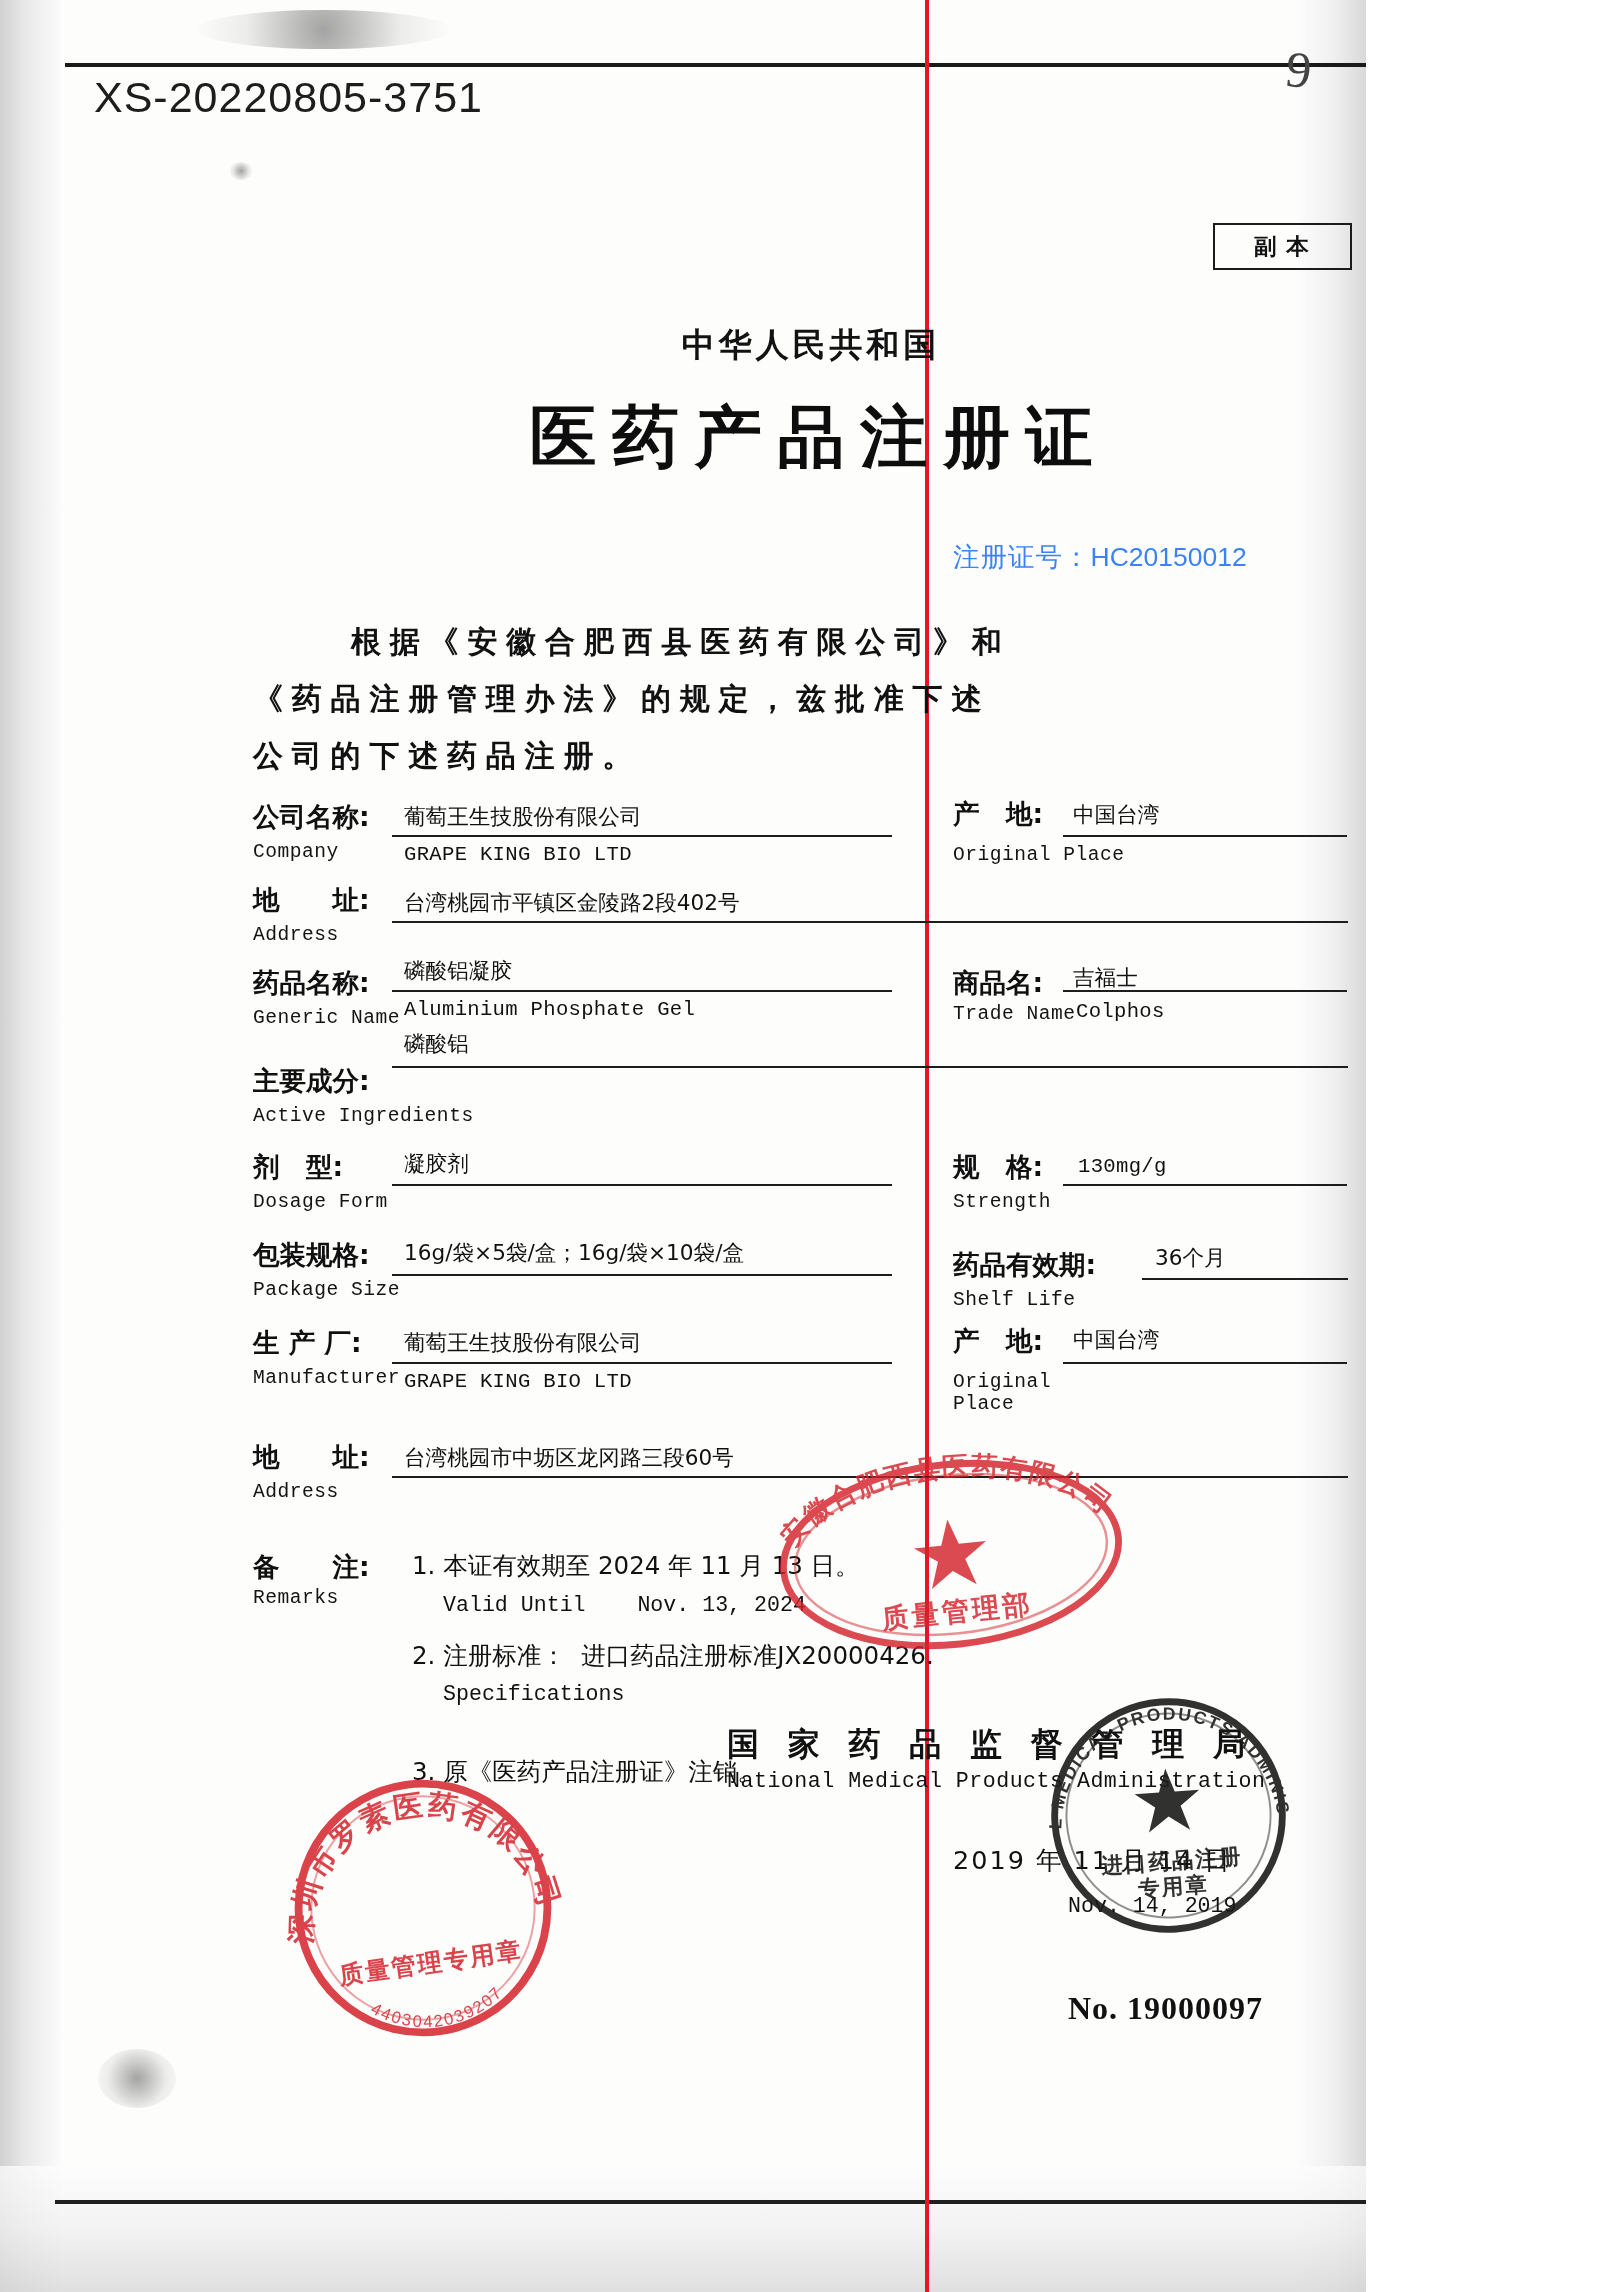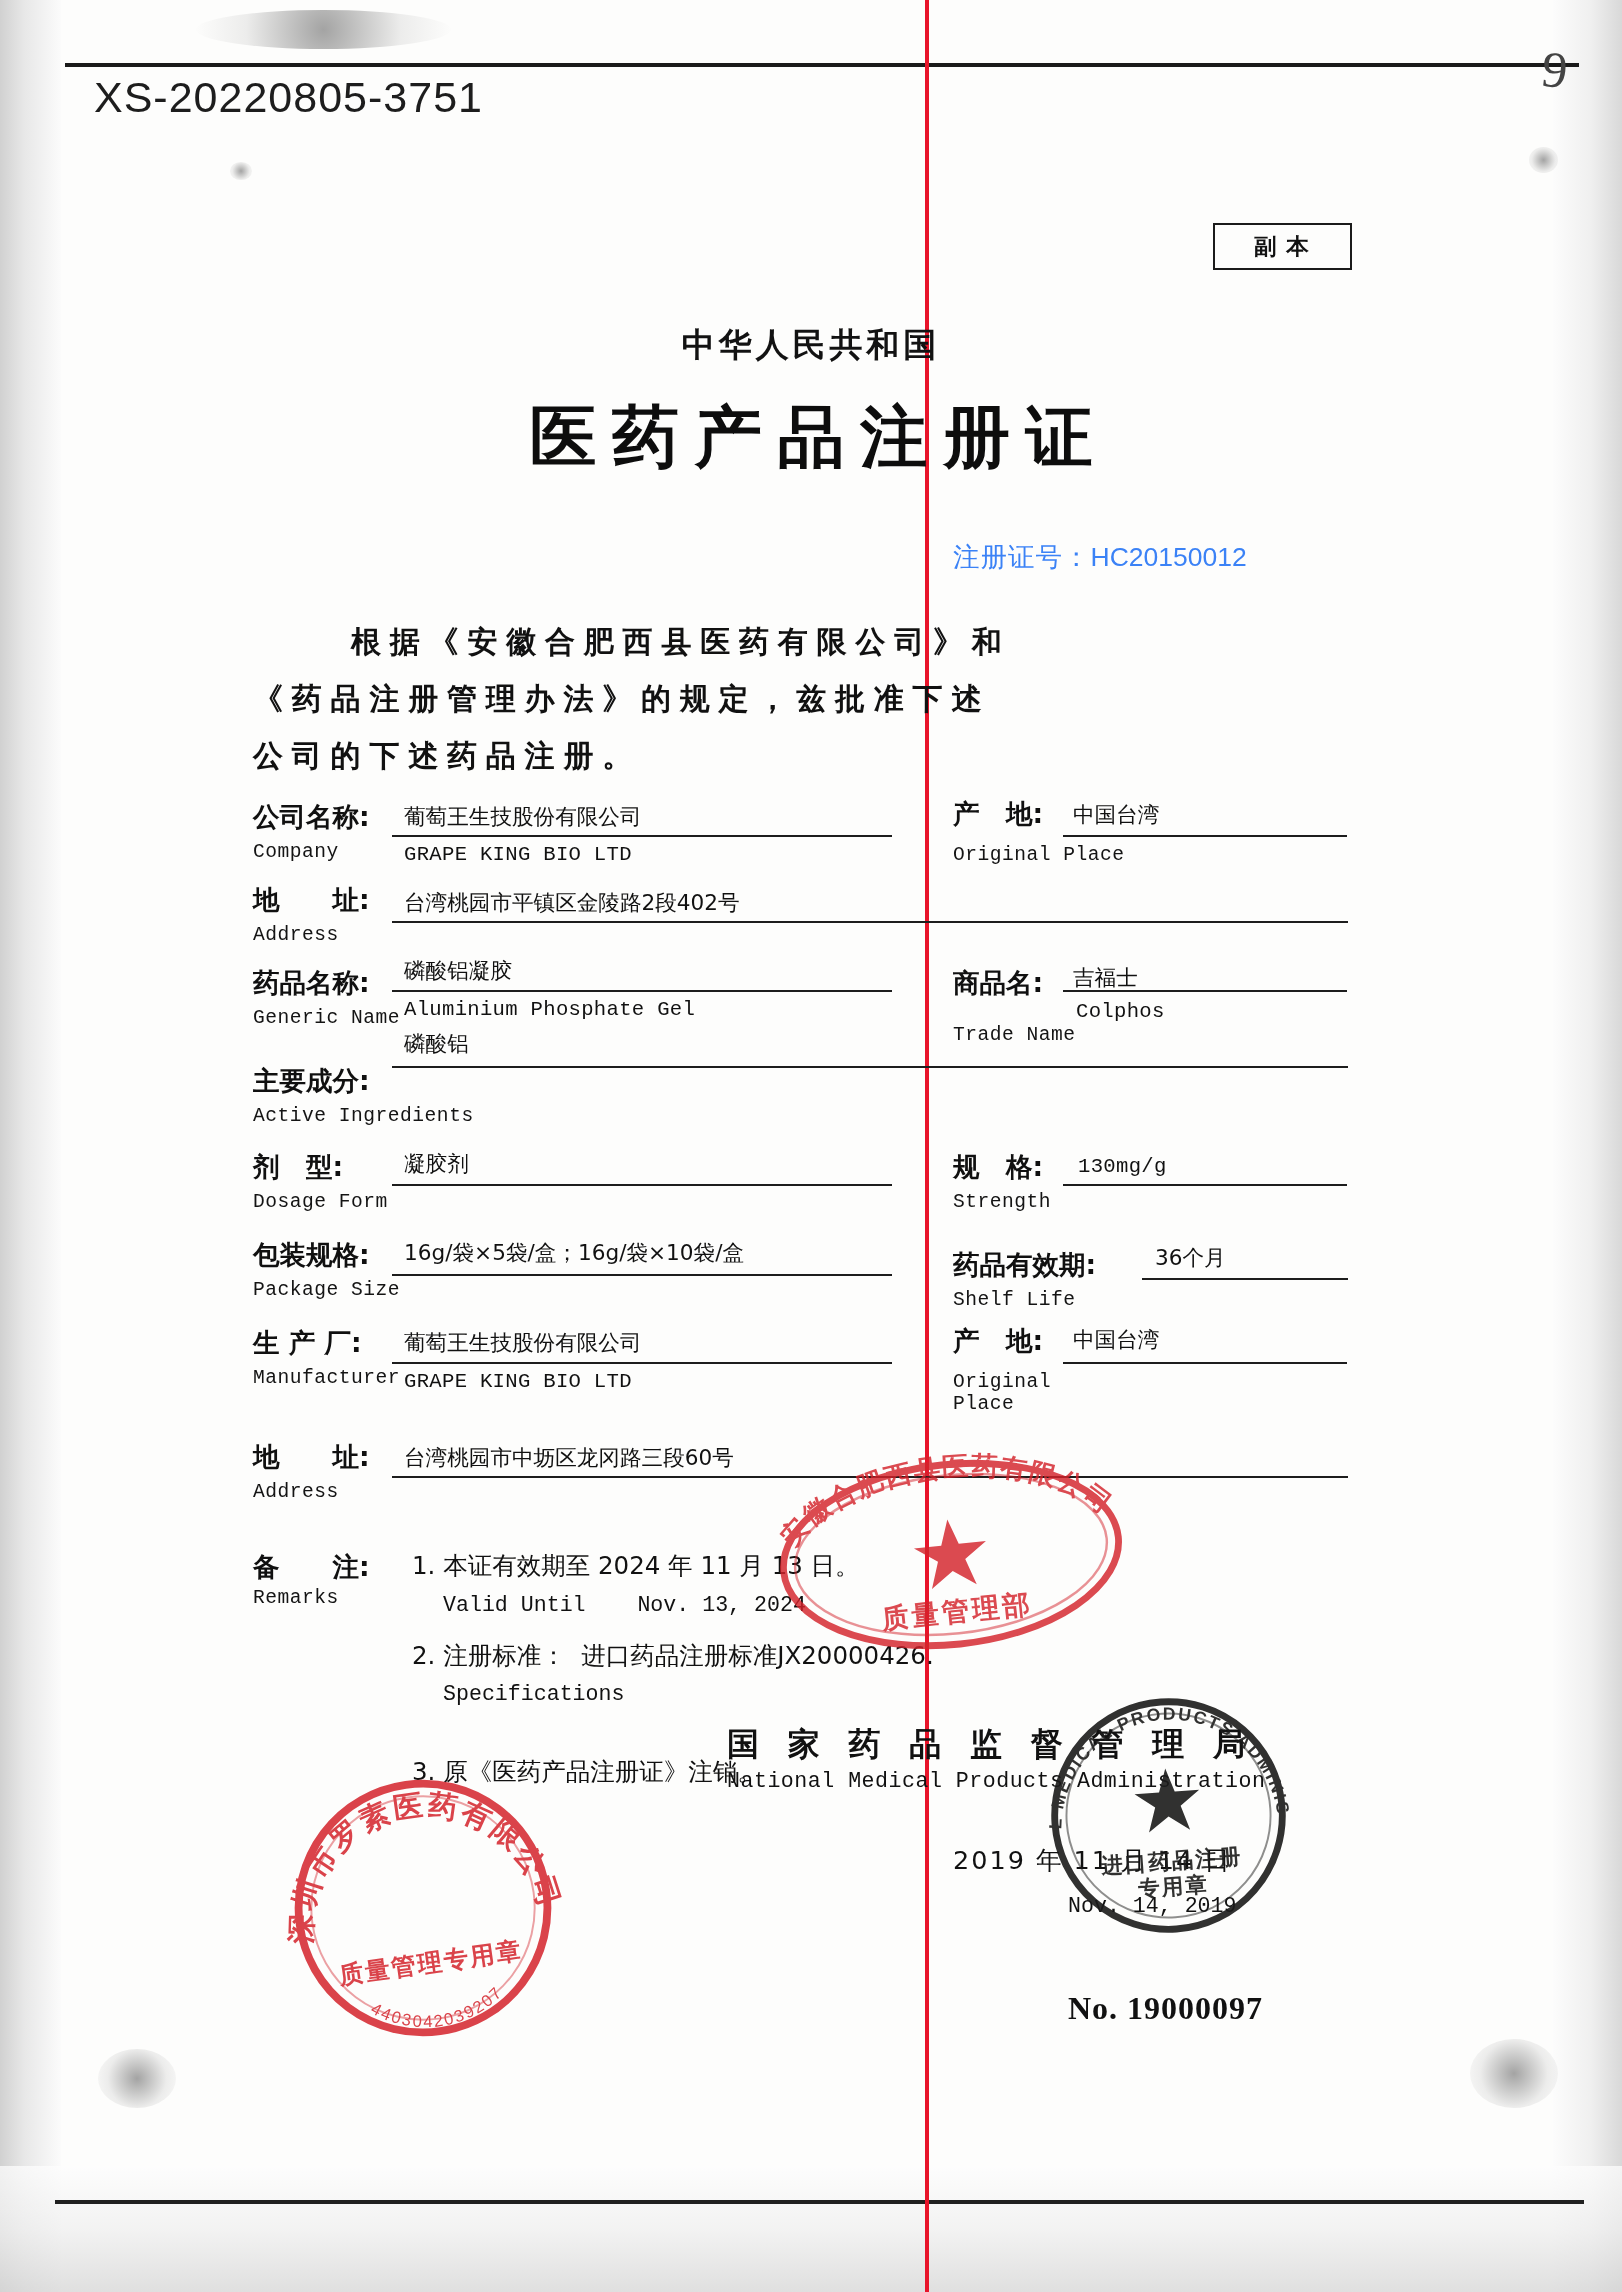--- a/index.html
+++ b/index.html
@@ -5,21 +5,21 @@
   html, body {
     margin: 0;
     padding: 0;
     background: #ffffff;
   }
   body {
     font-family: "Liberation Sans", sans-serif;
   }
   #page {
     position: relative;
-    width: 1622px;
+    width: 1366px;
     height: 2293px;
     background: #fdfdfc;
     overflow: hidden;
   }
   
   .scan-edge-left {
     position: absolute;
     left: 0; top: 0;
     width: 61px; height: 2293px;
     background: linear-gradient(90deg, #c9c9c9 0%, #e4e4e4 40%, #fbfbfb 100%);
@@ -314,21 +314,21 @@
   <div class="field" style="left:253px; top:965px;">
     <div class="label-cn">药品名称:</div>
     <div class="label-en" style="margin-top:5.9px;">Generic Name</div>
   </div>
   <div class="value-cn" style="position:absolute; left:404px; top:956px;">磷酸铝凝胶</div>
   <div class="value-en" style="position:absolute; left:404px; top:998px;">Aluminium Phosphate Gel</div>
   <div class="rule" style="left:392px; top:990px; width:500px;"></div>
 
   <div class="field" style="left:953px; top:965px;">
     <div class="label-cn">商品名:</div>
-    <div class="label-en" style="margin-top:23px;">Trade Name</div>
+    <div class="label-en" style="margin-top:2px;">Trade Name</div>
   </div>
   <div class="value-cn" style="position:absolute; left:1073px; top:963px;">吉福士</div>
   <div class="value-en" style="position:absolute; left:1076px; top:1000px;">Colphos</div>
   <div class="rule" style="left:1063px; top:990px; width:284px;"></div>
 
   <div class="value-cn" style="position:absolute; left:404px; top:1029px;">磷酸铝</div>
   <div class="field" style="left:253px; top:1063px;">
     <div class="label-cn">主要成分:</div>
     <div class="label-en" style="margin-top:5.9px;">Active Ingredients</div>
   </div>

